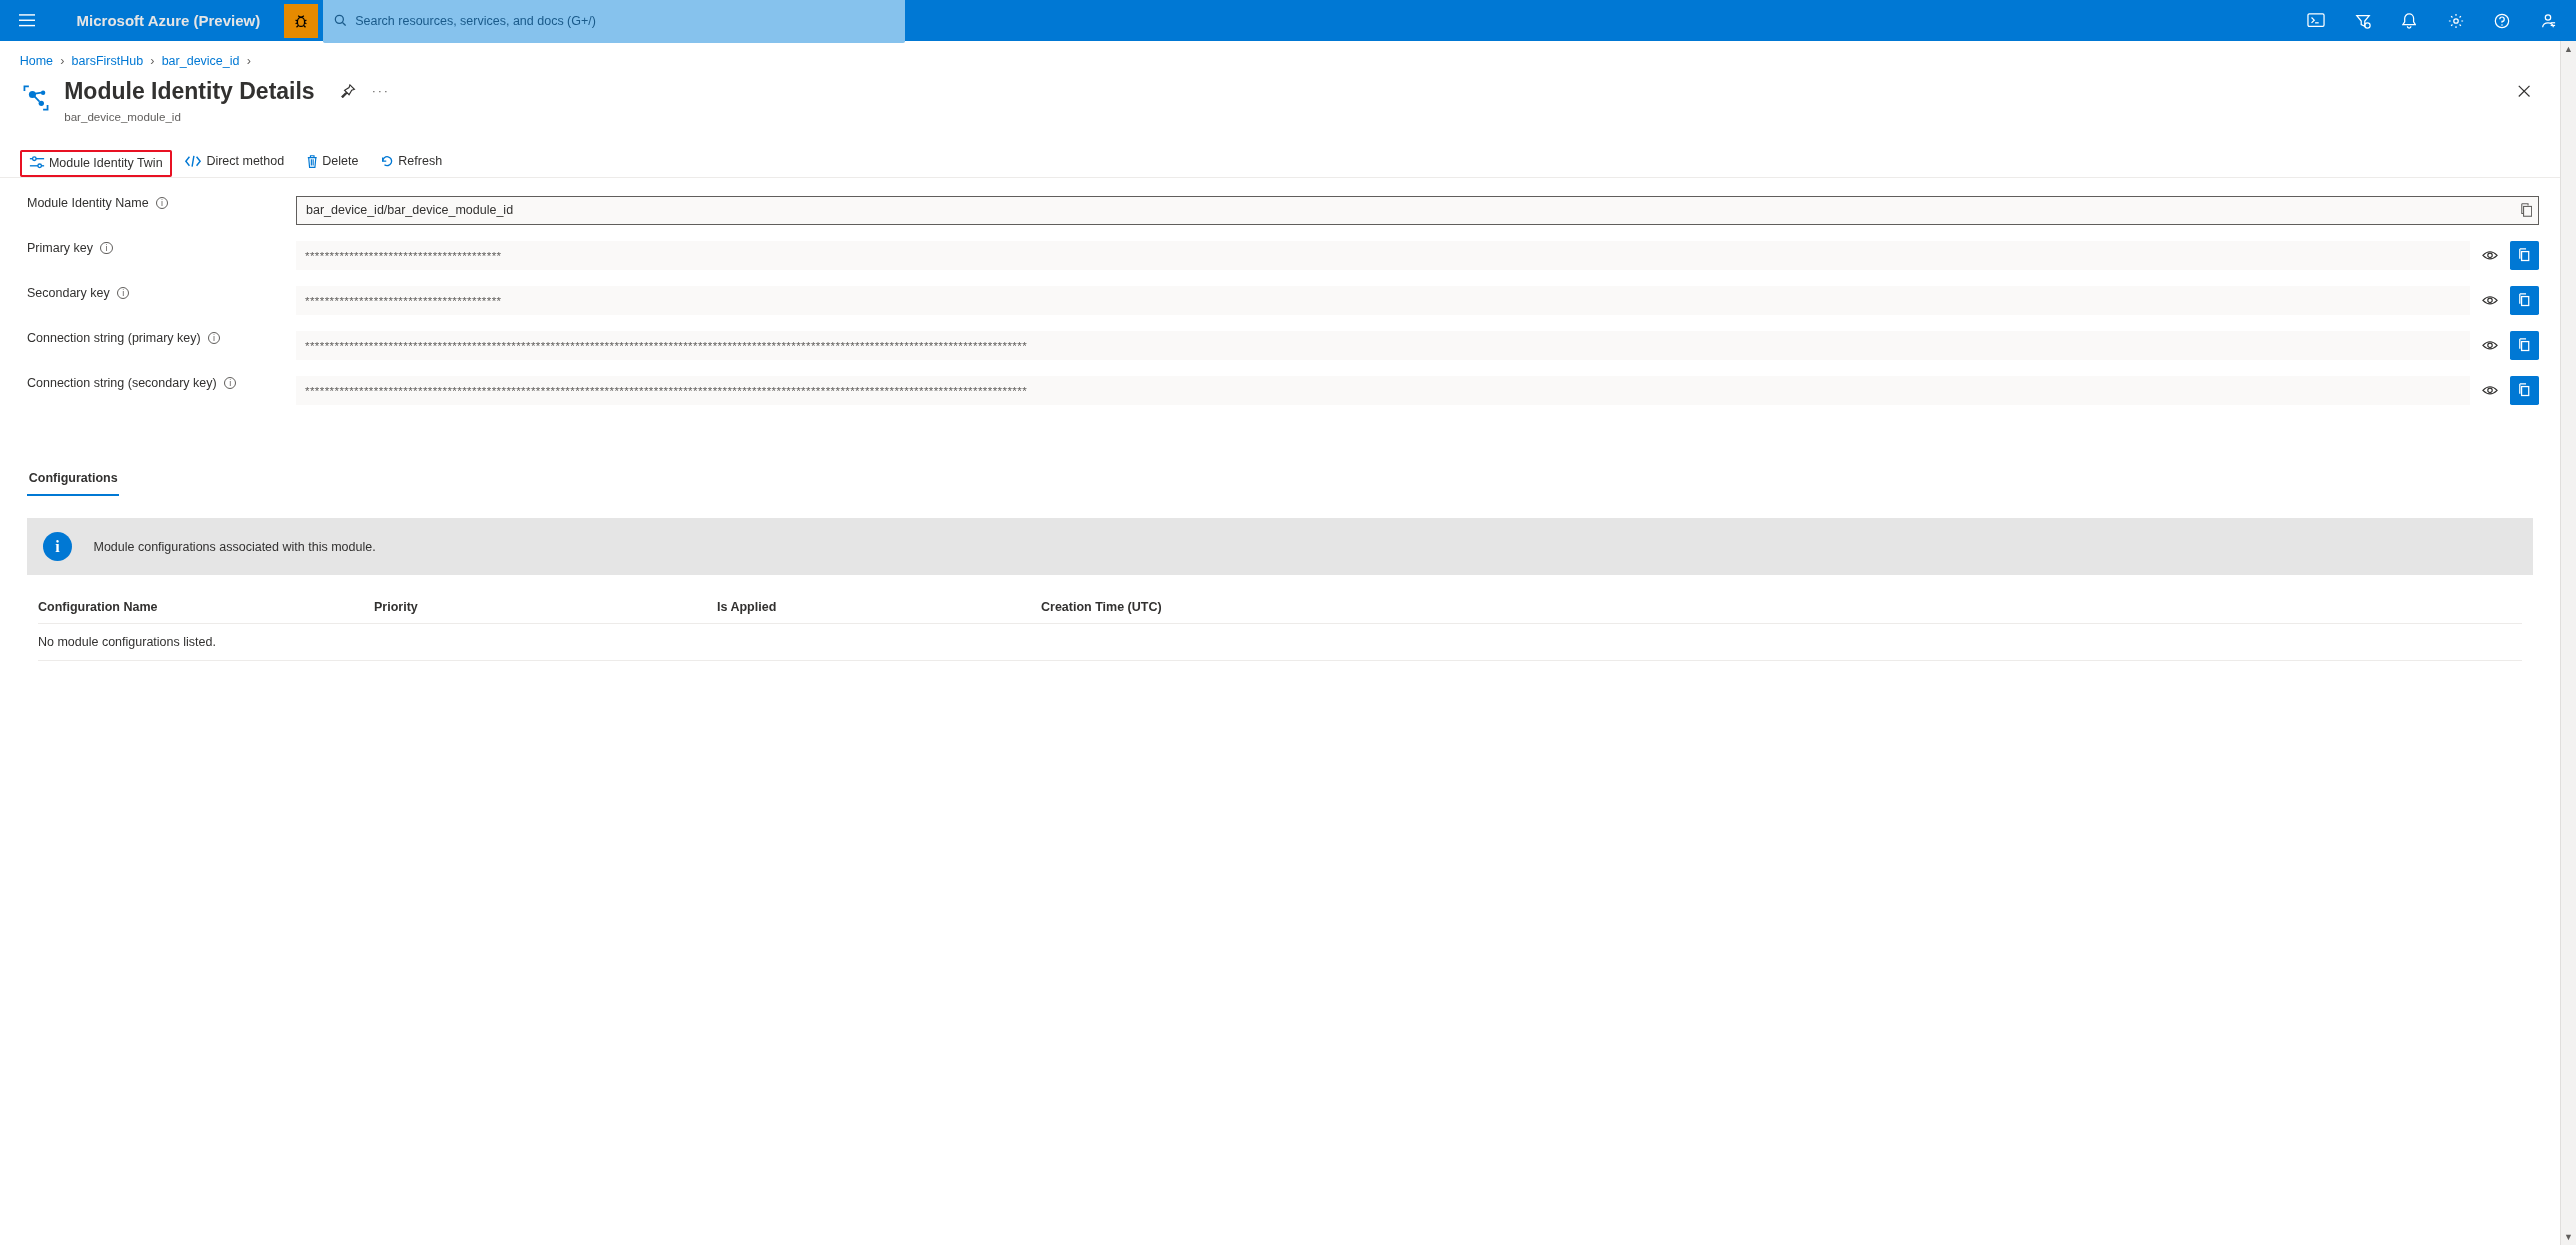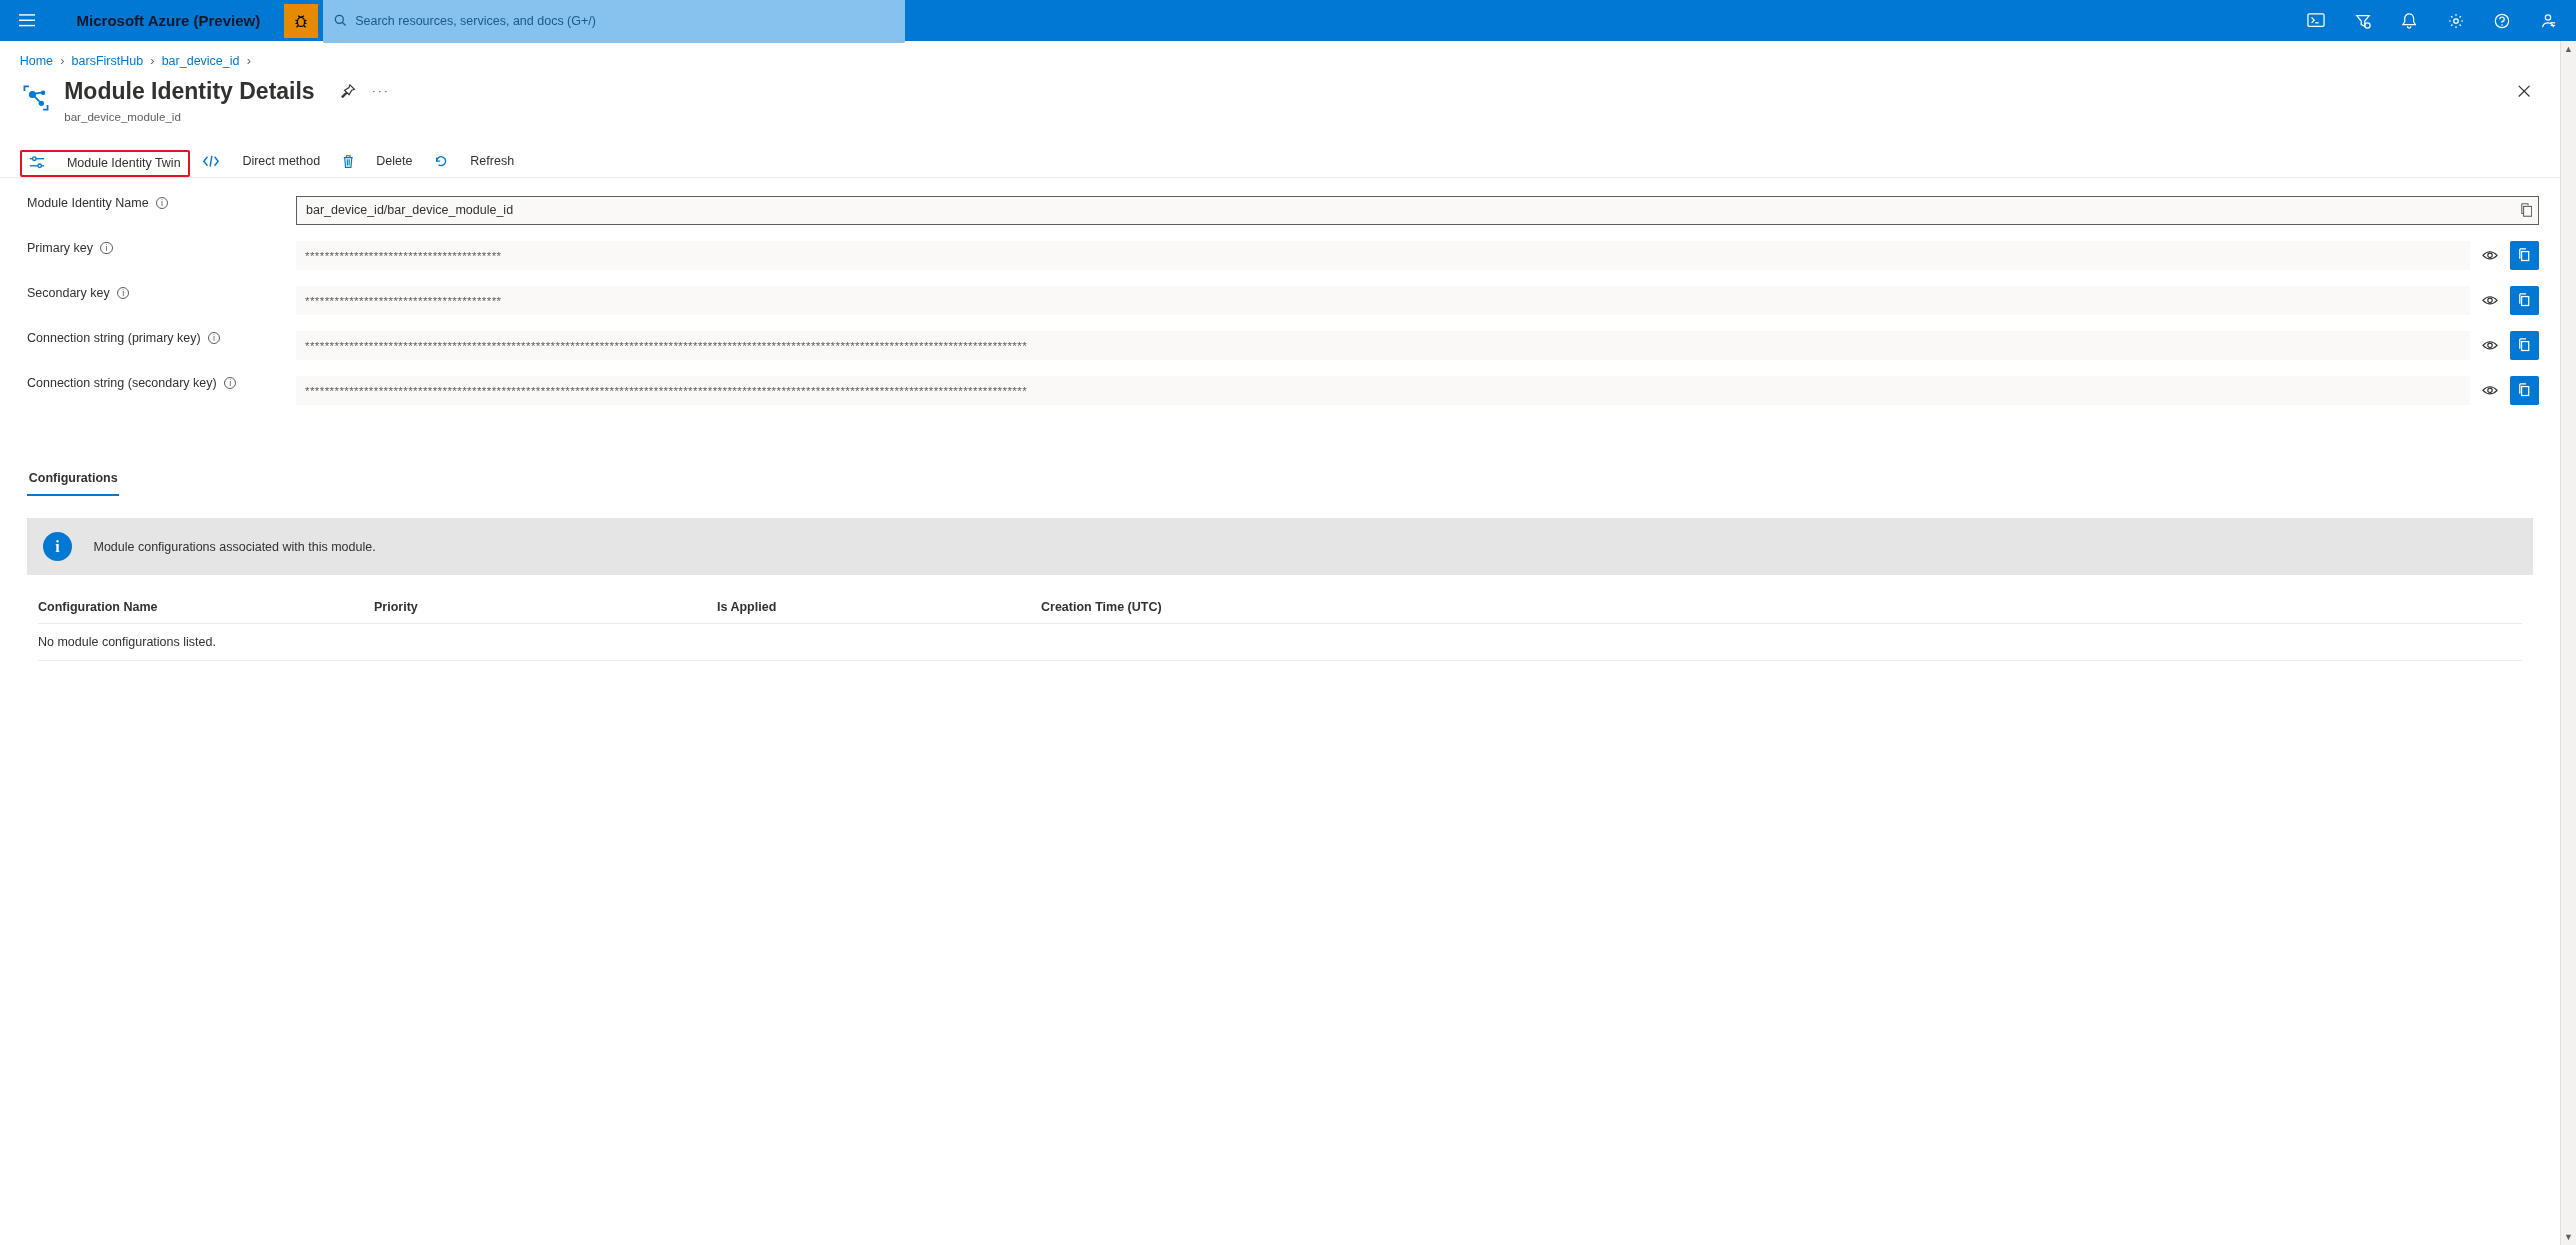--- a/index.html
+++ b/index.html
@@ -1,20 +1,20 @@
 <!DOCTYPE html>
 <html style="font-size:14.3px"><head>
 <meta charset="utf-8">
 <style>
   * { box-sizing: border-box; margin: 0; padding: 0; }
   body { font-family: "Segoe UI", Arial, sans-serif; font-size: 12.5px; color: #323130; background: #fff; overflow: hidden; }
   
   .topbar { background: #0078d4; height: 41px; display: flex; align-items: center; padding: 0 7.2px; gap: 5.4px; }
   .hamburger { width: 39px; height: 39px; display:flex; align-items:center; justify-content:center; cursor:pointer; }
-  .brand { color: #0f172a; font-size: 15px; font-weight: 600; padding: 0 18px 0 25px; white-space: nowrap; }
+  .brand { color: #e5e5e5; font-size: 15px; font-weight: 600; padding: 0 18px 0 25px; white-space: nowrap; }
   .bug-btn { width: 34px; height: 34px; background: #e68a00; display:flex; align-items:center; justify-content:center; cursor:pointer; }
   .search-wrap { flex: 0 0 582px; height: 44px; background: #86c2ed; display:flex; align-items:center; padding: 0 10.7px; gap: 9px; border-radius:1.8px;}
   .search-input { background: transparent; border: none; outline: none; color: #1a5a8a; font-size: 12.5px; flex:1; }
   .search-input::placeholder { color: #1a5a8a; }
   .topbar-spacer { flex: 1; }
   .top-icon { width: 41px; height:39px; display:flex; align-items:center; justify-content:center; cursor:pointer; }
   
   .main-wrap { display:flex; height: calc(100vh - 41px); }
   .content-col { flex:1; overflow:hidden; display:flex; flex-direction:column; }
   .vscroll { width: 16px; background:#f3f2f1; position:relative; border-left:0.9px solid #e1dfdd; }
@@ -26,21 +26,21 @@
   .crumb-sep { color: #605e5c; padding: 0 1.8px; }
   
   .head-row { display:flex; align-items:flex-start; padding: 3.6px 19.7px 3.6px 19.7px; gap: 12.5px; }
   .head-icon { width: 32px; height:32px; margin-top:3.6px; flex-shrink:0; }
   .head-text h1 { font-size: 23px; font-weight:600; color:#323130; }
   .head-sub { font-size: 11.6px; color:#605e5c; margin-top:5px; }
   .head-actions { display:flex; gap: 16px; align-items:center; margin-left: 14.3px; margin-top:5.4px;}
   .head-close { margin-left:auto; padding:5.4px 9px; cursor:pointer; }
   
   .toolbar { border-bottom: 0.9px solid #edebe9; padding: 5.4px 19.7px 0 19.7px; margin-top: 16px; display:flex; gap: 3.6px; align-items:center; }
-  .tool { display:flex; align-items:center; gap:22px; padding: 5.4px 9px 9px; cursor:pointer; font-size:12.5px; color:#323130; }
+  .tool { display:flex; align-items:center; gap:4px; padding: 5.4px 9px 9px; cursor:pointer; font-size:12.5px; color:#323130; }
   .tool .ticon { color:#0078d4; display:flex; }
   .tool.highlight { border: 2.7px solid #e81123; border-radius:1.8px; padding: 3.6px 7.2px 5.4px; margin-bottom:-1.8px;}
   
   .form-area { padding: 18px 21.5px 27px 27px; }
   .field-row { display:flex; align-items:flex-start; margin-bottom: 16px; }
   .field-label { width: 269px; font-size:12.5px; color:#323130; display:flex; align-items:center; gap:7.2px;}
   .info-ic { width:12.5px;height:12.5px;border:0.9px solid #605e5c;border-radius:50%;display:inline-flex;align-items:center;justify-content:center;font-size:9px;color:#605e5c;}
   .field-input-wrap { flex:1; display:flex; align-items:center; gap:7.2px; }
   .ro-input { flex:1; height:29px; background:#faf9f8; border:0.9px solid #8a8886; padding: 0 29px 0 9px; font-size:12.5px; position:relative; display:flex; align-items:center;}
   .ro-input.first { border-color:#605e5c;}

